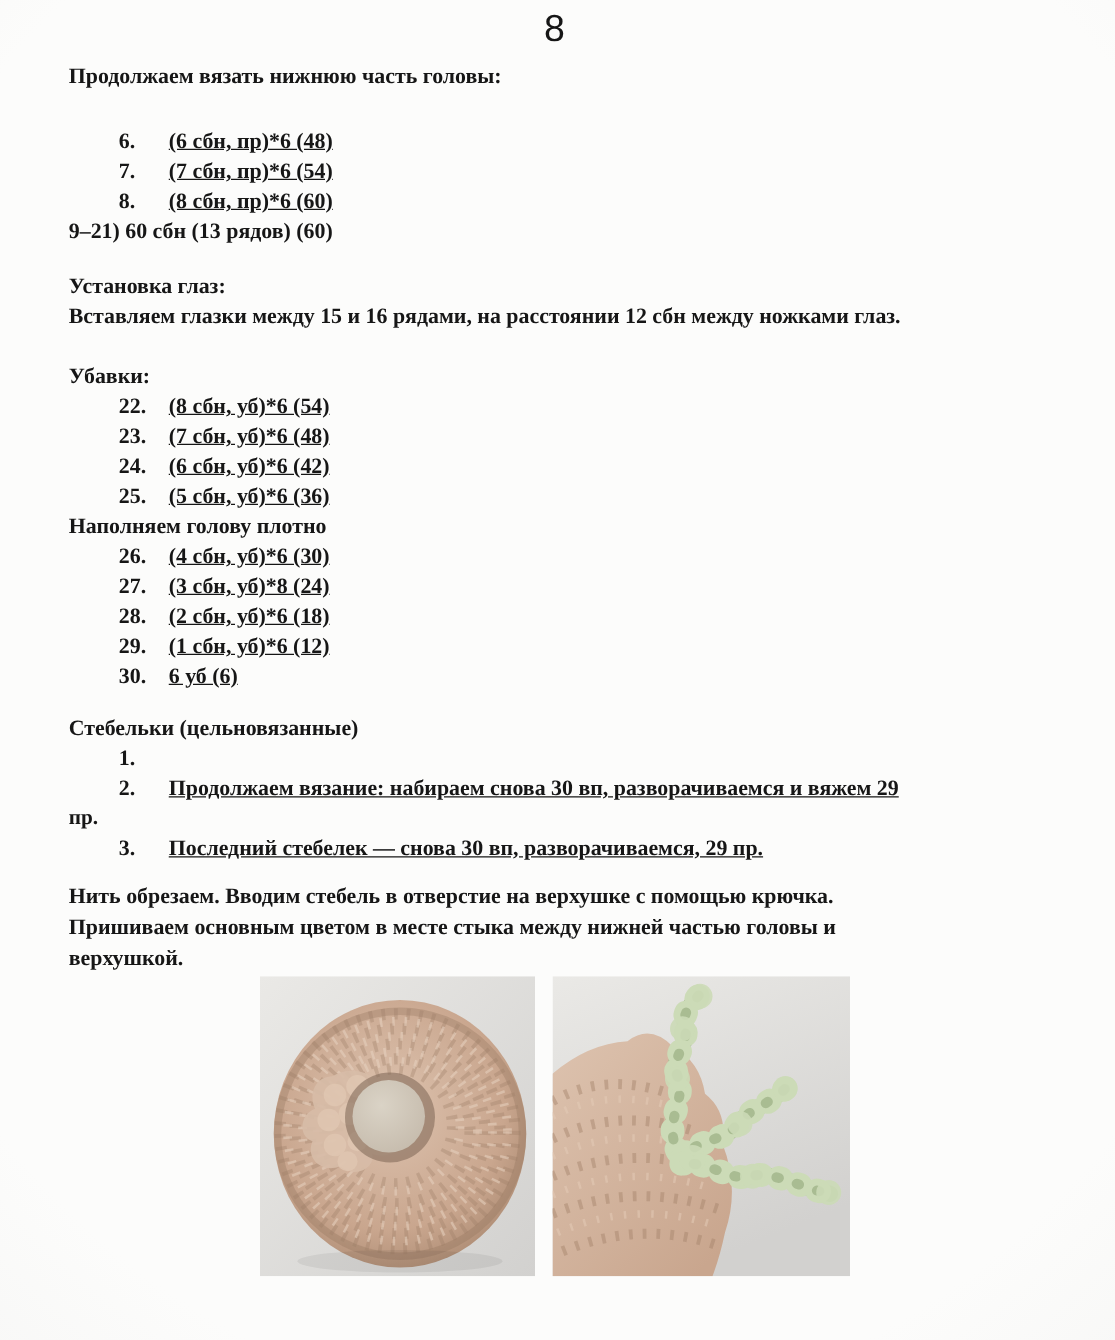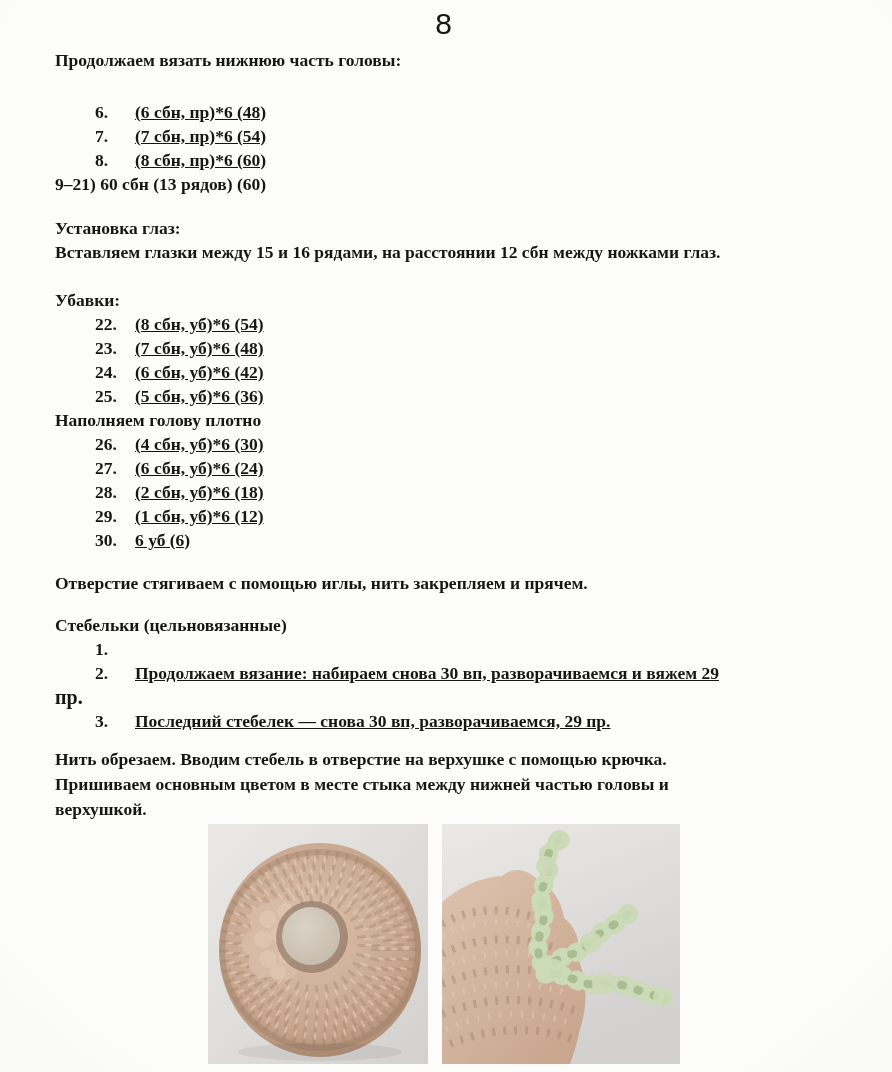--- a/index.html
+++ b/index.html
@@ -14,21 +14,21 @@
   }
   .page-number{
     font-family:"Liberation Sans", sans-serif;font-weight:400;
     font-size:30px;line-height:36px;text-align:center;
   }
   .h{font-size:17.5px;line-height:24px;margin:0;}
   .body-line{font-size:17.5px;line-height:24px;margin:0;white-space:nowrap;font-family:Liberation Serif, serif;}
   .row{display:flex;font-size:17.5px;line-height:24px;}
   .row .num{flex:0 0 40px;margin-left:40px;}
   .row .txt{white-space:nowrap;text-decoration:underline;}
-  .cont{display:block;font-size:20px;line-height:24px;}
+  .cont{display:block;font-size:17px;line-height:24px;}
   .cont:empty{display:none;}
   .mt-title{margin-top:6px;}
   .mt-list{margin-top:28px;}
   .mt-eyes{margin-top:20px;}
   .mt-dec{margin-top:24px;}
   .mt-close{margin-top:19px;}
   .mt-stems{margin-top:18px;}
   .finishing{margin-top:14px;font-size:17.5px;line-height:25px;}
   .photos{display:flex;justify-content:center;gap:14px;margin-top:2px;}
   .photo{margin:0;line-height:0;}
@@ -81,37 +81,36 @@
     </div>
   </div>
   <p class="h">Наполняем голову плотно</p>
   <div>
     <div class="row">
       <span class="num">26.</span>
       <span class="txt">(4 сбн, уб)*6 (30)</span>
     </div>
     <div class="row">
       <span class="num">27.</span>
-      <span class="txt">(6 сбн, уб)*6 (24)</span>
+      <span class="txt">(3 сбн, уб)*8 (24)</span>
     </div>
     <div class="row">
       <span class="num">28.</span>
       <span class="txt">(2 сбн, уб)*6 (18)</span>
     </div>
     <div class="row">
       <span class="num">29.</span>
       <span class="txt">(1 сбн, уб)*6 (12)</span>
     </div>
     <div class="row">
       <span class="num">30.</span>
       <span class="txt">6 уб (6)</span>
     </div>
   </div>
 
-  <div class="body-line mt-close">Отверстие стягиваем с помощью иглы, нить закрепляем и прячем.</div>
 
   <p class="h mt-stems">Стебельки (цельновязанные)</p>
   <div>
     <div class="row">
       <span class="num">1.</span>
     </div>
 
     <div class="row">
       <span class="num">2.</span>
       <span class="txt">Продолжаем вязание: набираем снова 30 вп, разворачиваемся и вяжем 29</span>

